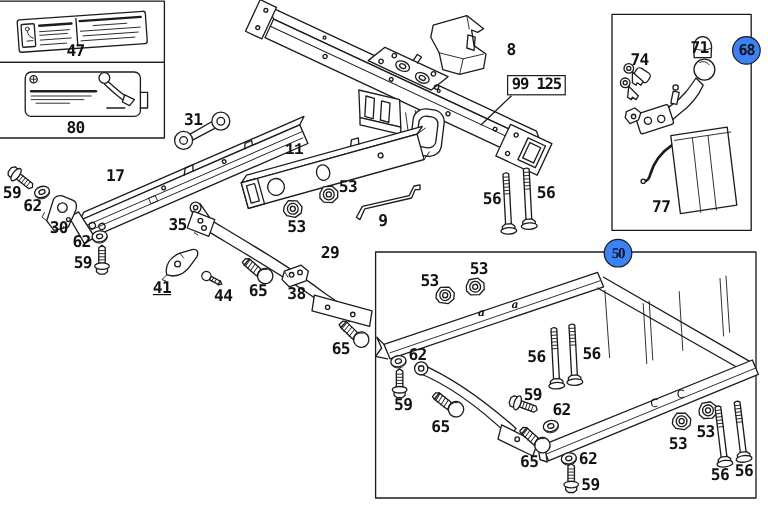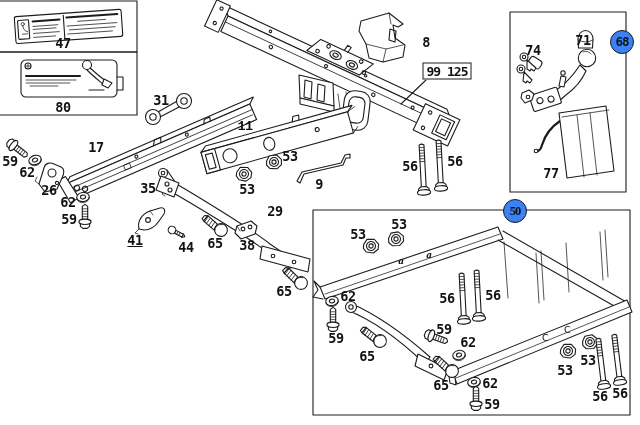--- a/index.html
+++ b/index.html
@@ -318,21 +318,21 @@
       <div class="plbl" style="left: 96px; top: 147px;">17</div>
       <div class="plbl" style="left: 245px; top: 126px; font-family: Liberation Mono, monospace;">11</div>
       <div class="plbl" style="left: 426px; top: 42px;">8</div>
       <div class="plbl boxed" style="left: 447px; top: 71px;">99 125</div>
       <div class="plbl circled" style="left: 622px; top: 42px;">68</div>
       <div class="plbl" style="left: 533px; top: 50px;">74</div>
       <div class="plbl" style="left: 565px; top: 40px; margin-left: 18px;">71</div>
       <div class="plbl" style="left: 551px; top: 173px;">77</div>
       <div class="plbl" style="left: 10px; top: 161px;">59</div>
       <div class="plbl" style="left: 27px; top: 172px;">62</div>
-      <div class="plbl" style="left: 49px; top: 190px;">26</div>
+      <div class="plbl" style="left: 49px; top: 190px;">30</div>
       <div class="plbl" style="left: 68px; top: 202px;">62</div>
       <div class="plbl" style="left: 69px; top: 219px;">59</div>
       <div class="plbl" style="left: 148px; top: 188px;">35</div>
       <div class="plbl" style="left: 290px; top: 156px;">53</div>
       <div class="plbl" style="left: 247px; top: 189px;">53</div>
       <div class="plbl" style="left: 319px; top: 184px;">9</div>
       <div class="plbl" style="left: 275px; top: 211px;">29</div>
       <div class="plbl" style="left: 135px; top: 240px; text-decoration: underline;">41</div>
       <div class="plbl" style="left: 186px; top: 247px; text-align: right;">44</div>
       <div class="plbl" style="left: 215px; top: 243px;">65</div>

